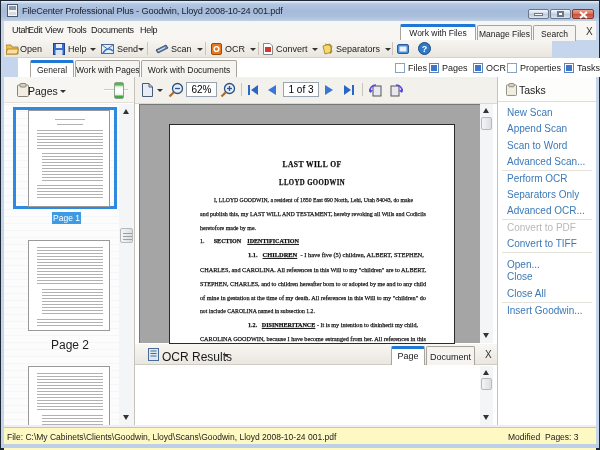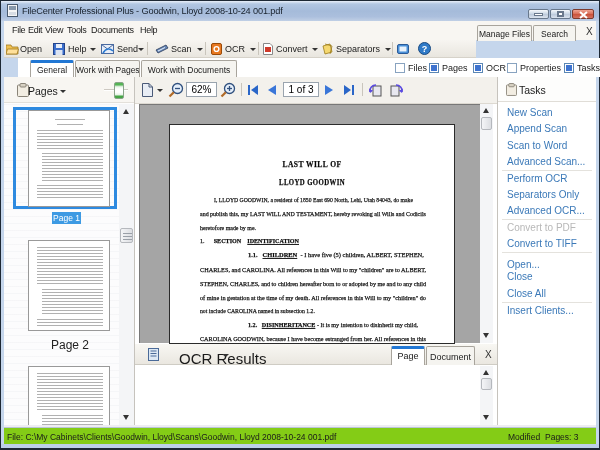--- a/index.html
+++ b/index.html
@@ -10,21 +10,21 @@
 #titlebar{position:absolute;left:1px;top:1px;width:598px;height:20px;background:linear-gradient(180deg,#e8eff8 0%,#b2c7e2 15%,#a5bbda 50%,#abbfdd 78%,#c0cfe5 100%)}
 #title{position:absolute;left:21px;top:5px;letter-spacing:-0.15px;font-size:9.2px;color:#17202b}
 .winbtn{position:absolute;top:8px;height:10px;border-radius:2px;border:1px solid #68788c}
 #btnmin{left:527px;width:21px;background:linear-gradient(180deg,#f6f9fc,#ccd8e6 45%,#bac8da 50%,#dbe3ee)}
 #btnmax{left:549px;width:21px;background:linear-gradient(180deg,#f6f9fc,#ccd8e6 45%,#bac8da 50%,#dbe3ee)}
 #btnclose{left:571px;width:22px;background:linear-gradient(180deg,#f0a492,#d9705a 45%,#c94f37 50%,#d4705e);border-color:#7c3a2d}
 #menurow{position:absolute;left:4px;top:21px;width:592px;height:19px;background:#f8f6f2}
 .menuitem{position:absolute;top:4px;letter-spacing:-0.3px;font-size:9px;color:#1a1a1a}
 .ttab{position:absolute;height:16px;white-space:nowrap;overflow:hidden;background:#f5f4f0;border:1px solid #a8a49c;border-bottom:none;border-radius:2px 2px 0 0;font-size:8.5px;color:#1a1a1a;text-align:center;padding-top:3px}
 .ttab.active{background:#fff;border-top:3px solid #2177d4;padding-top:1px;height:17px}
-#toolbar{position:absolute;left:4px;top:40px;width:472px;height:18px;background:linear-gradient(180deg,#f7f5f1,#e9e6df);border-bottom:1px solid #d6d2c9}
+#toolbar{position:absolute;left:4px;top:40px;width:548px;height:18px;background:linear-gradient(180deg,#f7f5f1,#e9e6df);border-bottom:1px solid #d6d2c9}
 .tbtext{position:absolute;top:4px;font-size:9px;color:#1a1a1a}
 .tbsep{position:absolute;width:1px;height:13px;background:#c9c5bc}
 .darr{position:absolute;width:0;height:0;border-left:3px solid transparent;border-right:3px solid transparent;border-top:3px solid #333}
 #tabrow2{position:absolute;left:18px;top:58px;width:592px;height:19px;background:#ffffff}
 .t2tab{position:absolute;top:2px;height:17px;white-space:nowrap;overflow:hidden;background:#f5f4f0;border:1px solid #a8a49c;border-bottom:none;border-radius:2px 2px 0 0;font-size:8.5px;color:#1a1a1a;text-align:center;padding-top:4px}
 .t2tab.active{background:#fff;border-top:3px solid #2177d4;padding-top:2px}
 .cb{position:absolute;top:5px;width:10px;height:10px;background:#fff;border:1px solid #88a3c0}
 .cb.on{border-color:#5b87b4}
 .cb.on::after{content:"";position:absolute;left:1px;top:1px;width:6px;height:6px;background:#3e73cf}
 .cblabel{position:absolute;top:5px;font-size:9px;color:#1a1a1a}
@@ -49,21 +49,21 @@
 #ocrpanel{position:absolute;left:0;top:267px;width:362px;height:81px;background:#fff}
 #ocrhead{position:absolute;left:0;top:0;width:362px;height:21px;background:linear-gradient(180deg,#f8f7f3,#eae7e0);border-bottom:1px solid #cfccc4}
 .otab{position:absolute;top:2px;height:19px;background:#f5f4f0;border:1px solid #a8a49c;border-bottom:none;border-radius:2px 2px 0 0;font-size:9px;color:#1a1a1a;text-align:center;padding-top:5px}
 .otab.active{background:#fff;border-top:3px solid #2177d4;padding-top:2px}
 #ocrtext{position:absolute;left:5px;top:20px;font-family:"Liberation Mono",monospace;font-size:10px;font-weight:bold;color:#111;line-height:14.4px;white-space:pre}
 #rightpanel{position:absolute;left:493px;top:0;width:99px;height:348px;background:#fff;border-left:1px solid #c6c3bd}
 #rphead{position:absolute;left:0;top:0;width:98px;height:25px;border-bottom:1px solid #e0ddd7;background:#fdfdfc}
 .tasklink{position:absolute;left:9px;font-size:10px;color:#3b79b8;white-space:nowrap}
 .tasklink.dis{color:#b8b8b8}
 .tasksep{position:absolute;left:4px;width:90px;height:1px;background:#e4e2dd}
-#statusbar{position:absolute;left:4px;top:427px;width:592px;height:17px;background:#84cc16;border-top:1px solid #bac6d6}
+#statusbar{position:absolute;left:4px;top:427px;width:592px;height:24px;background:#fef9c3;border-top:1px solid #bac6d6}
 #statusbar div{font-size:8.5px;color:#1a1a1a;top:4px;position:absolute}
 #edgeB{position:absolute;left:1px;top:444px;width:598px;height:4px;background:#bdd0e8}
 </style>
 </head>
 <body>
 <div id="inner"></div>
 <div id="titlebar">
   <svg class="abs" style="left:6px;top:3px" width="11" height="13" viewBox="0 0 11 13">
    <rect x="0.5" y="0.5" width="10" height="12" fill="#f5f5f5" stroke="#4a5a6e"></rect>
    <rect x="2" y="2" width="7" height="4" fill="#8898aa"></rect>
@@ -76,26 +76,27 @@
   <div id="btnmax" class="winbtn">
       <div class="abs" style="left:6px;top:1px;width:7px;height:6px;background:#fff;border:2px solid #69788c"></div>
     </div>
   <div id="btnclose" class="winbtn">
       <svg class="abs" style="left:6px;top:1px" width="9" height="8" viewBox="0 0 9 8">
         <path d="M1 1 L8 7 M8 1 L1 7" stroke="#fff" stroke-width="2"></path>
       </svg>
     </div>
 </div>
 <div id="menurow">
-  <div class="menuitem" style="left:8px">File</div>
+  <div class="menuitem" style="left:8px">Utah</div>
   <div class="menuitem" style="left:24px">Edit</div>
   <div class="menuitem" style="left:41px">View</div>
   <div class="menuitem" style="left:63px">Tools</div>
   <div class="menuitem" style="left:87px">Documents</div>
   <div class="menuitem" style="left:136px">Help</div>
+  <div class="ttab active" style="left:396px;top:3px;width:76px">Work with Files</div>
   <div class="ttab" style="left:473px;top:4px;width:55px">Manage Files</div>
   <div class="ttab" style="left:529px;top:4px;width:43px">Search</div>
   <div class="abs" style="left:582px;top:5px;font-size:10px;color:#333">X</div>
 </div>
 <div id="toolbar">
   <svg class="abs" style="left:2px;top:3px" width="13" height="12" viewBox="0 0 13 12">
    <path d="M0 2 L5 2 L6 4 L12 4 L12 11 L0 11 Z" fill="#f0c050" stroke="#a07820" stroke-width="0.8"></path>
    <path d="M1.5 6 L12.5 6 L11 11 L0 11 Z" fill="#ffe09a" stroke="#a07820" stroke-width="0.8"></path>
   </svg>
   <div class="tbtext" style="left:16px">Open</div>
@@ -270,21 +271,21 @@
       <div class="docline" id="dl8" style="transform:scaleX(0.883);left:30px;top:210px">CAROLINA GOODWIN, because I have become estranged from her.  All references in this</div>
     </div>
     <div id="ocrpanel">
       <div id="ocrhead"></div>
       <svg class="abs" style="left:13px;top:4px" width="11" height="13" viewBox="0 0 11 13">
         <rect x="0.5" y="0.5" width="10" height="12" fill="#dce8f4" stroke="#4a6a98"></rect>
         <line x1="2.5" y1="3" x2="8.5" y2="3" stroke="#4a6a98"></line>
         <line x1="2.5" y1="5.5" x2="8.5" y2="5.5" stroke="#4a6a98"></line>
         <line x1="2.5" y1="8" x2="8.5" y2="8" stroke="#4a6a98"></line>
       </svg>
-      <div class="abs" style="left:44px;top:6px;font-size:15px;color:#1a1a1a">OCR Results</div>
+      <div class="abs" style="left:27px;top:6px;font-size:12px;color:#1a1a1a">OCR Results</div>
       <div class="darr" style="left:88px;top:10px"></div>
       <div class="otab active" style="left:256px;width:34px">Page</div>
       <div class="otab" style="left:291px;width:49px">Document</div>
       <div class="abs" style="left:350px;top:5px;font-size:10px;color:#333">X</div>
       <div class="sb" style="left:345px;top:22px;width:13px;height:59px"></div>
       <div class="sarrU" style="left:348px;top:26px"></div>
       <div class="sbthumb" style="left:346px;top:34px;width:11px;height:12px"></div>
       <div class="sarrD" style="left:348px;top:71px"></div>
     </div>
   </div>
@@ -304,21 +305,21 @@
     <div class="tasklink" style="top:112px">Separators Only</div>
     <div class="tasklink" style="top:128px">Advanced OCR...</div>
     <div class="tasksep" style="top:142px"></div>
     <div class="tasklink dis" style="top:145px">Convert to PDF</div>
     <div class="tasklink" style="top:161px">Convert to TIFF</div>
     <div class="tasksep" style="top:175px"></div>
     <div class="tasklink" style="top:182px">Open...</div>
     <div class="tasklink" style="top:194px">Close</div>
     <div class="tasklink" style="top:211px">Close All</div>
     <div class="tasksep" style="top:225px"></div>
-    <div class="tasklink" style="top:228px">Insert Clients...</div>
+    <div class="tasklink" style="top:228px">Insert Goodwin...</div>
   </div>
 </div>
 <div id="statusbar">
   <div style="left:3px">File: C:\My Cabinets\Clients\Goodwin, Lloyd\Scans\Goodwin, Lloyd 2008-10-24 001.pdf</div>
   <div style="left:504px">Modified</div>
   <div style="left:541px">Pages: 3</div>
 </div>
 <div class="abs" style="left:4px;top:425px;width:592px;height:2px;background:#efedf2"></div>
 <div id="edgeB"></div>
 

